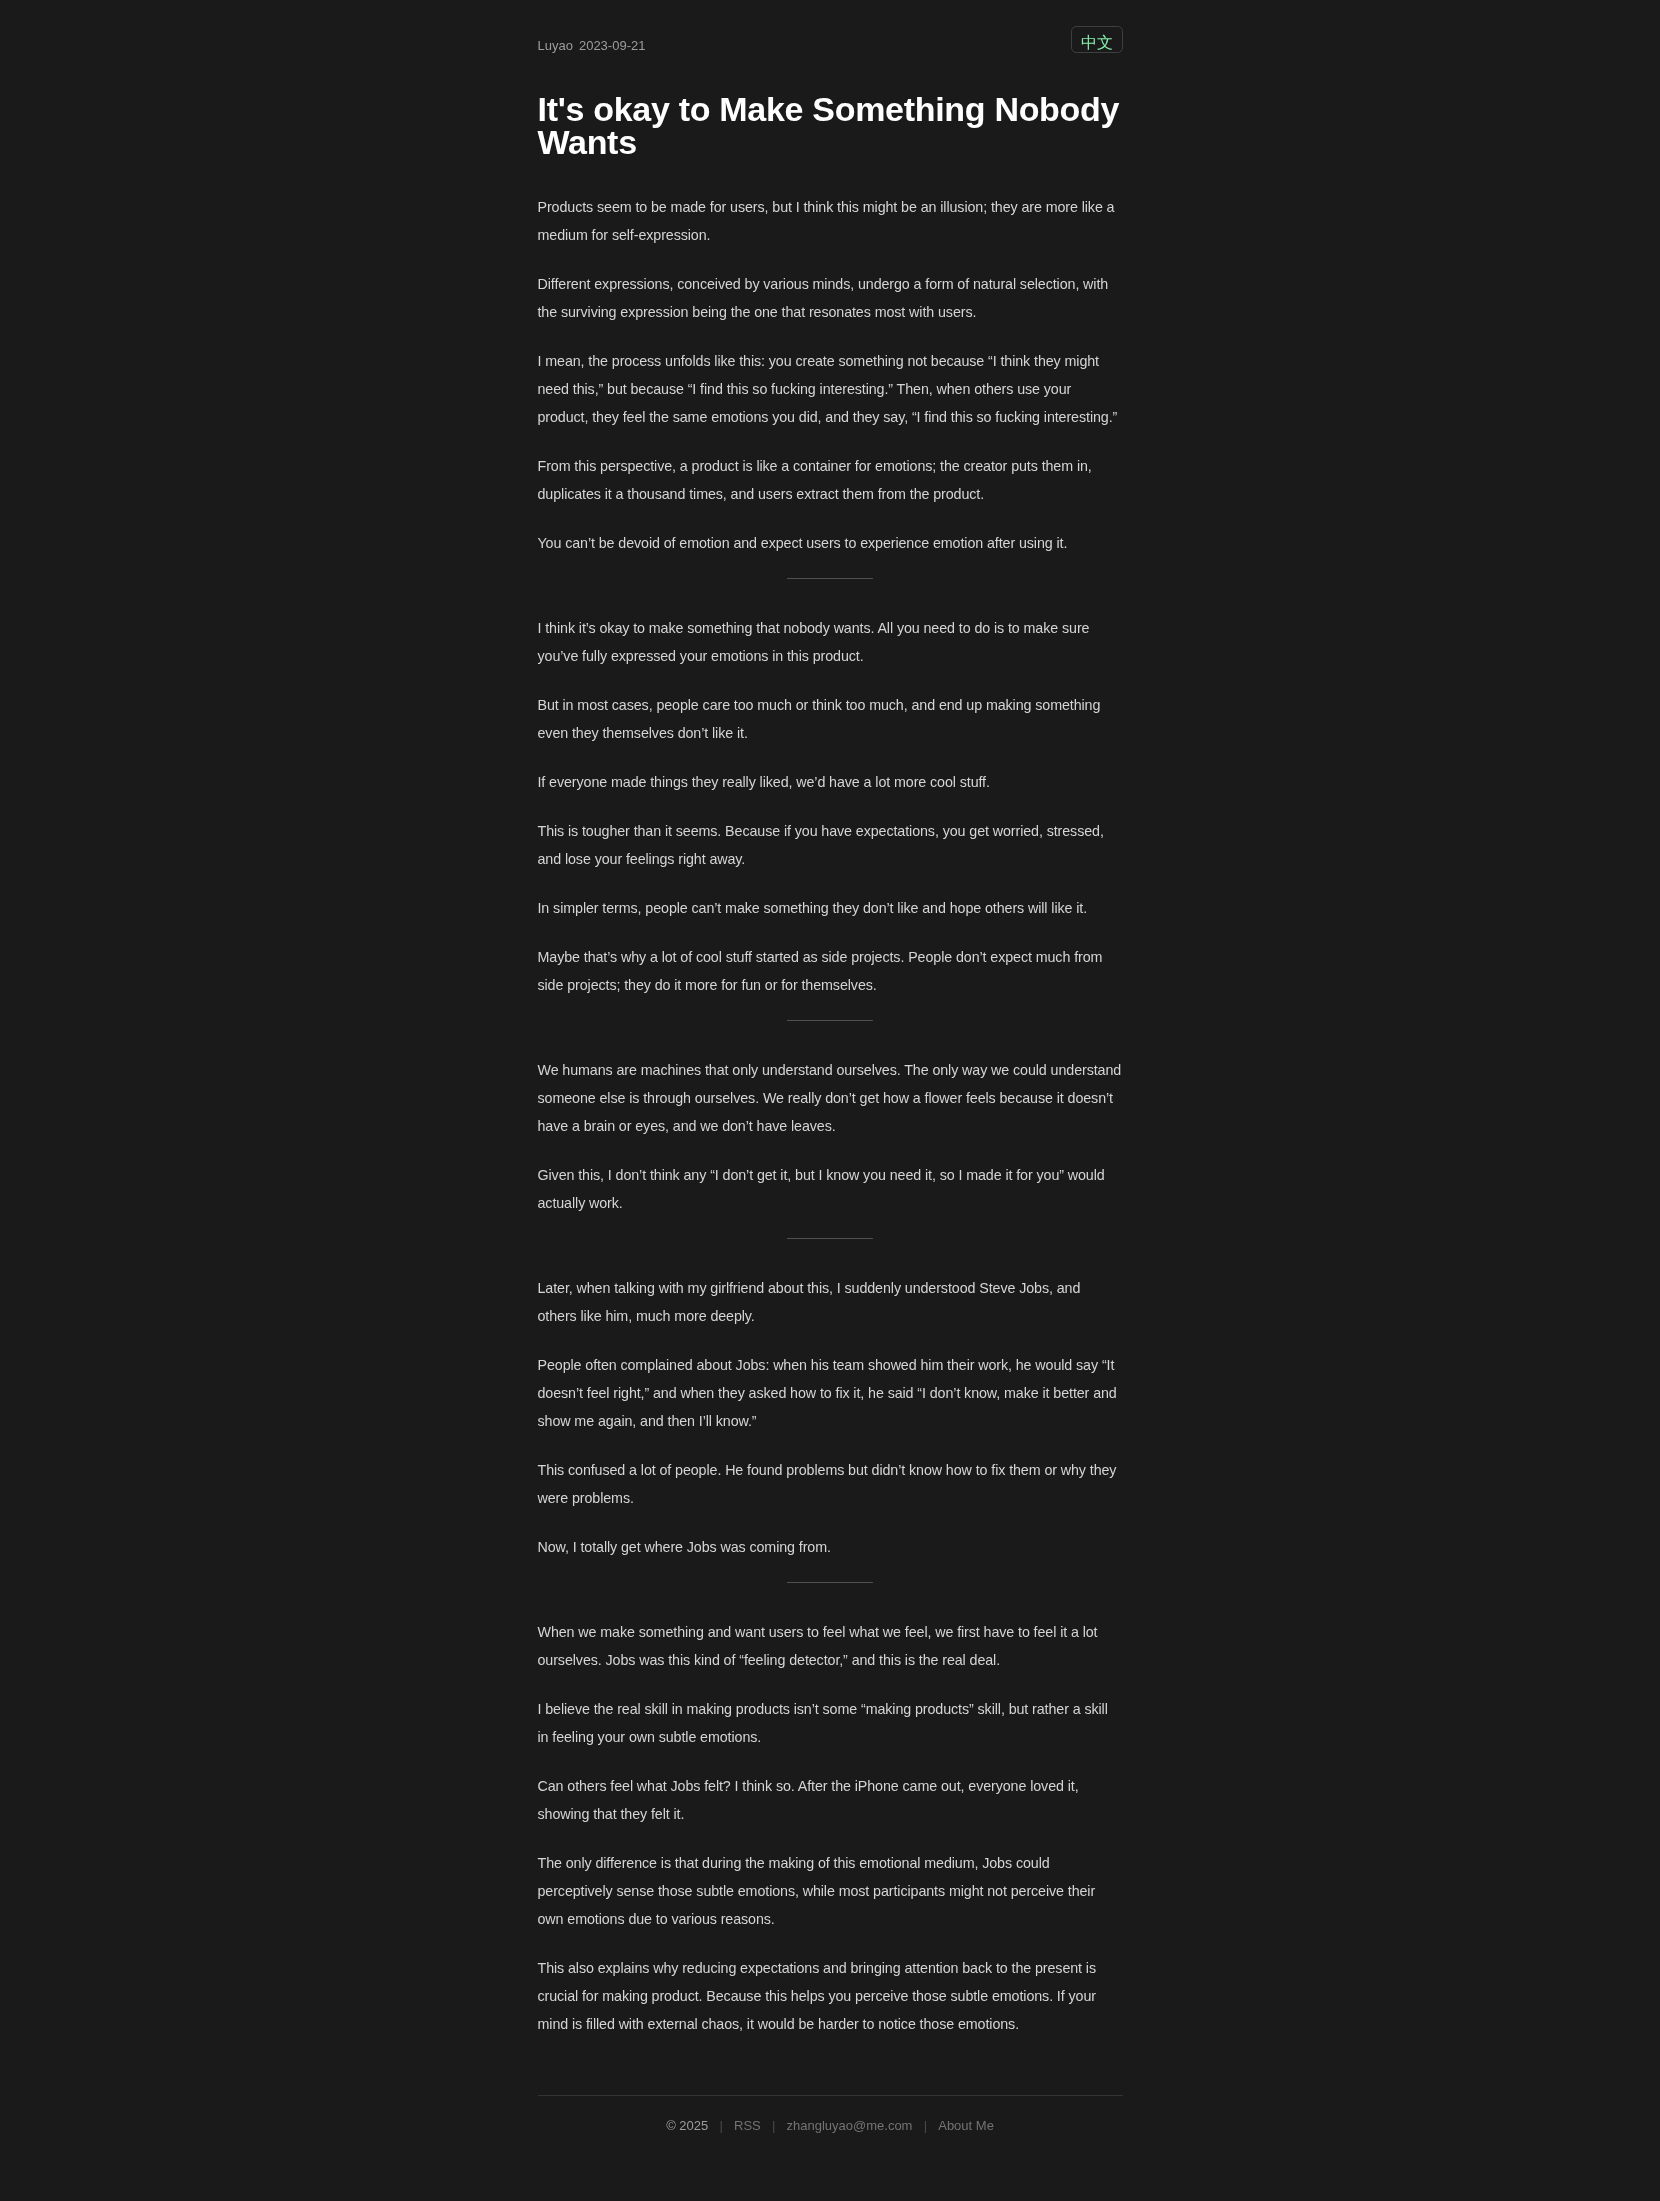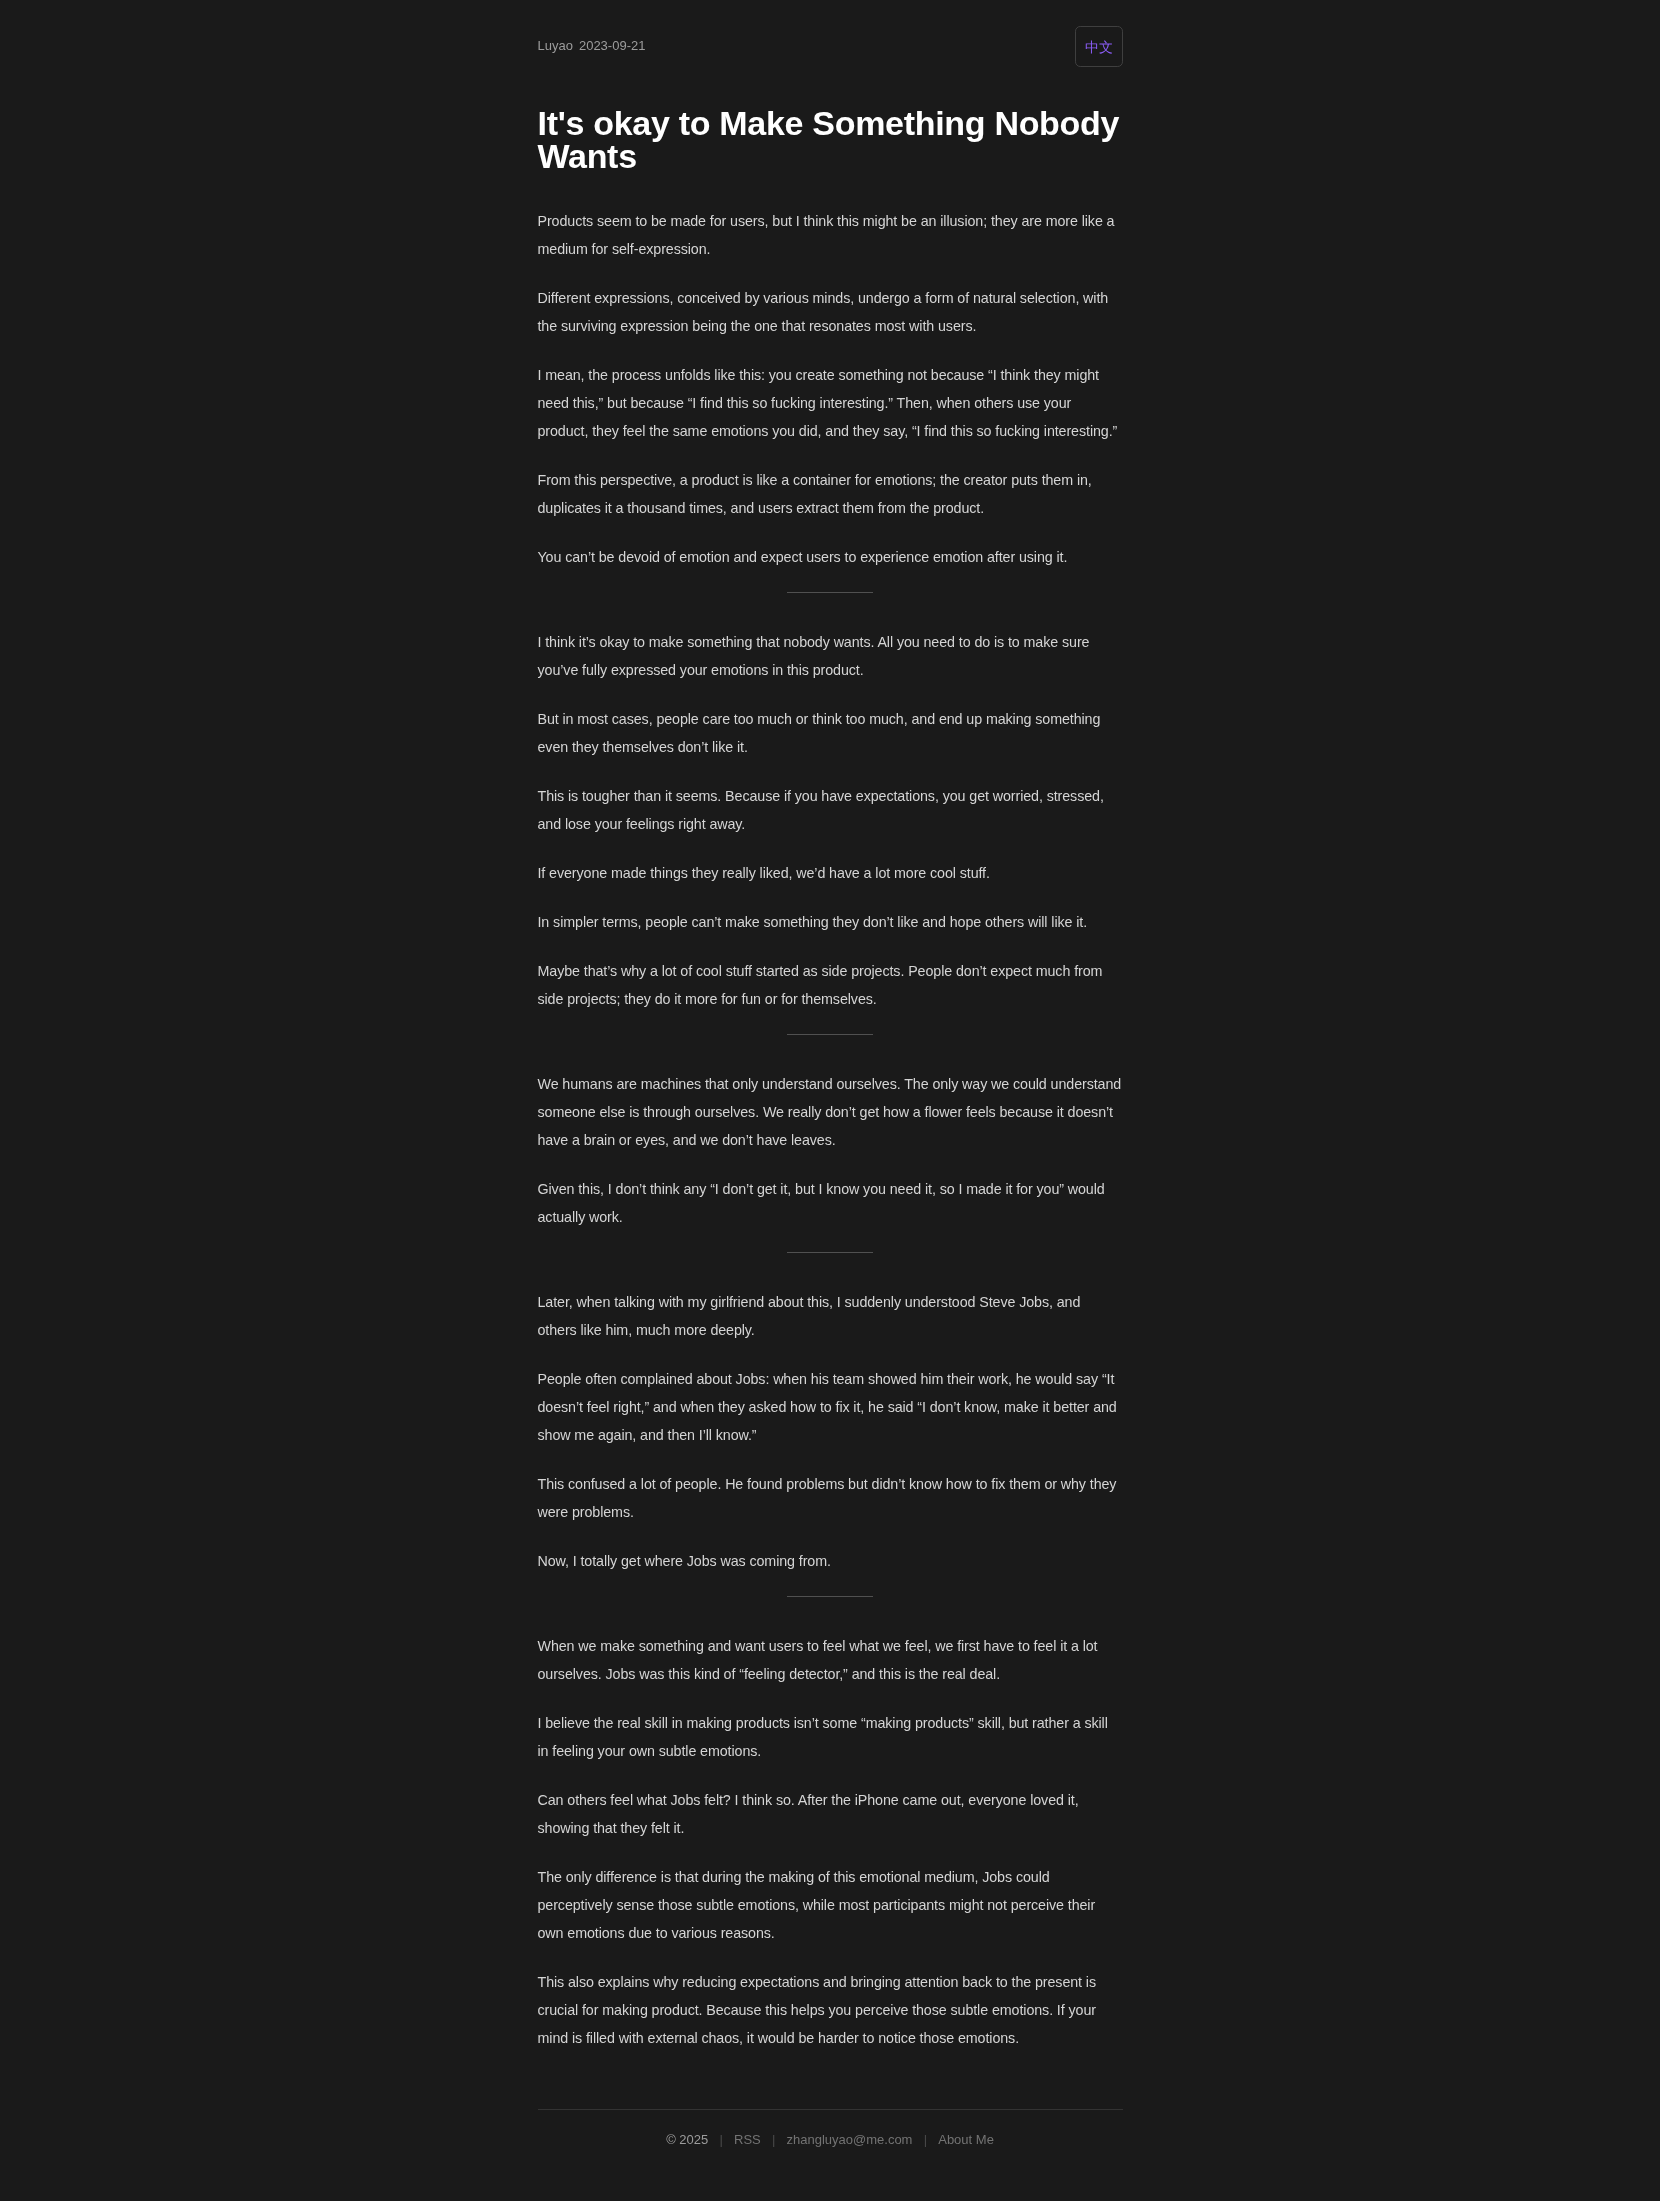--- a/index.html
+++ b/index.html
@@ -34,26 +34,26 @@
   }
   .meta a {
     color: #9c9c9c;
     text-decoration: none;
     cursor: pointer;
   }
   .lang-btn {
     background: transparent;
     border: 0.9px solid #3f3f3f;
     border-radius: 5.2px;
-    color: #8b5cf6;
+    color: #86efac;
     font-family: "Liberation Sans", sans-serif;
-    font-size: 14px;
+    font-size: 16px;
     line-height: 1;
     padding: 7.8px 8.6px;
-    height: 41px;
+    height: 27px;
     cursor: pointer;
   }
   
   .title {
     margin: 40px 0 0;
     font-size: 34px;
     line-height: 33px;
     font-weight: 700;
     letter-spacing: -0.3px;
     color: #ffffff;
@@ -116,22 +116,22 @@
     <p>Products seem to be made for users, but I think this might be an illusion; they are more like a medium for self-expression.</p>
     <p>Different expressions, conceived by various minds, undergo a form of natural selection, with the surviving expression being the one that resonates most with users.</p>
     <p>I mean, the process unfolds like this: you create something not because “I think they might need this,” but because “I find this so fucking interesting.” Then, when others use your product, they feel the same emotions you did, and they say, “I find this so fucking interesting.”</p>
     <p>From this perspective, a product is like a container for emotions; the creator puts them in, duplicates it a thousand times, and users extract them from the product.</p>
     <p>You can’t be devoid of emotion and expect users to experience emotion after using it.</p>
 
     <hr class="divider">
 
     <p>I think it’s okay to make something that nobody wants. All you need to do is to make sure you’ve fully expressed your emotions in this product.</p>
     <p>But in most cases, people care too much or think too much, and end up making something even they themselves don’t like it.</p>
+    <p>If everyone made things they really liked, we’d have a lot more cool stuff.</p>
     <p>This is tougher than it seems. Because if you have expectations, you get worried, stressed, and lose your feelings right away.</p>
-    <p>If everyone made things they really liked, we’d have a lot more cool stuff.</p>
     <p>In simpler terms, people can’t make something they don’t like and hope others will like it.</p>
     <p>Maybe that’s why a lot of cool stuff started as side projects. People don’t expect much from side projects; they do it more for fun or for themselves.</p>
 
     <hr class="divider">
 
     <p>We humans are machines that only understand ourselves. The only way we could understand someone else is through ourselves. We really don’t get how a flower feels because it doesn’t have a brain or eyes, and we don’t have leaves.</p>
     <p>Given this, I don’t think any “I don’t get it, but I know you need it, so I made it for you” would actually work.</p>
 
     <hr class="divider">
 

